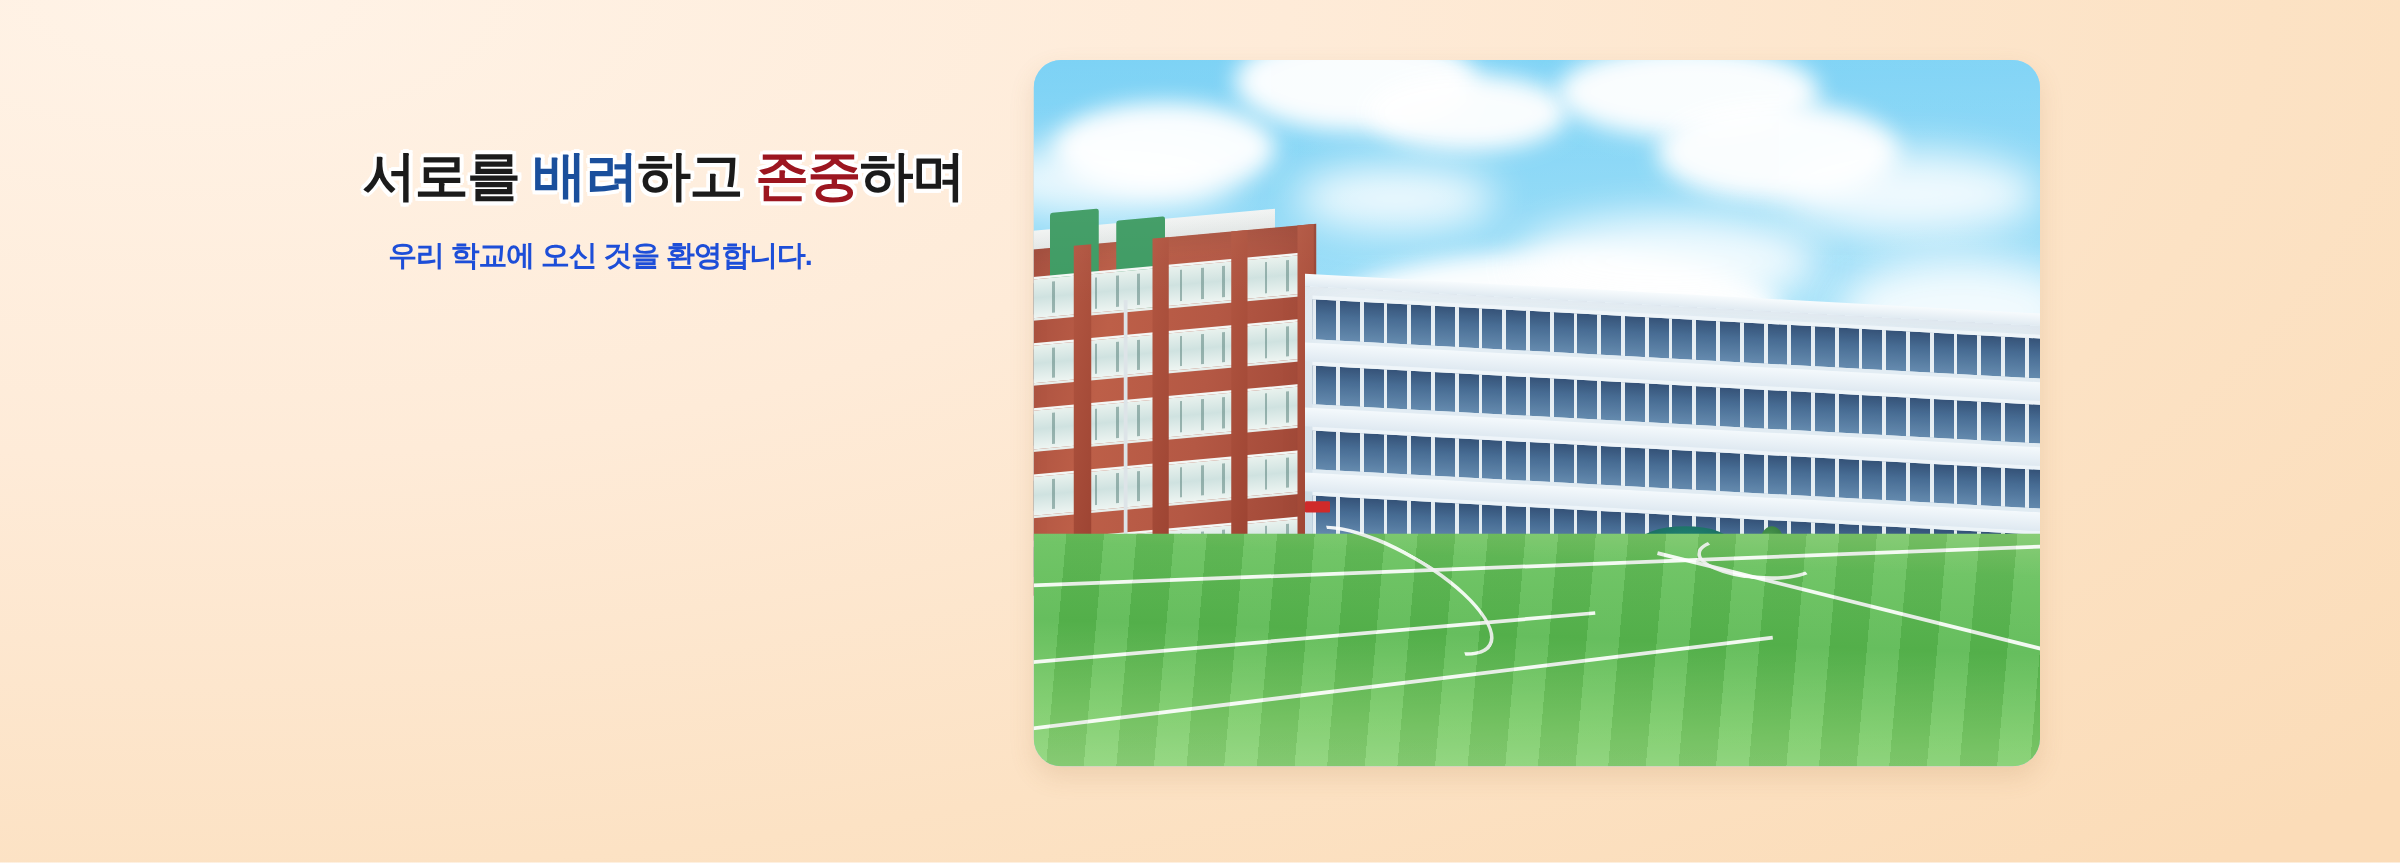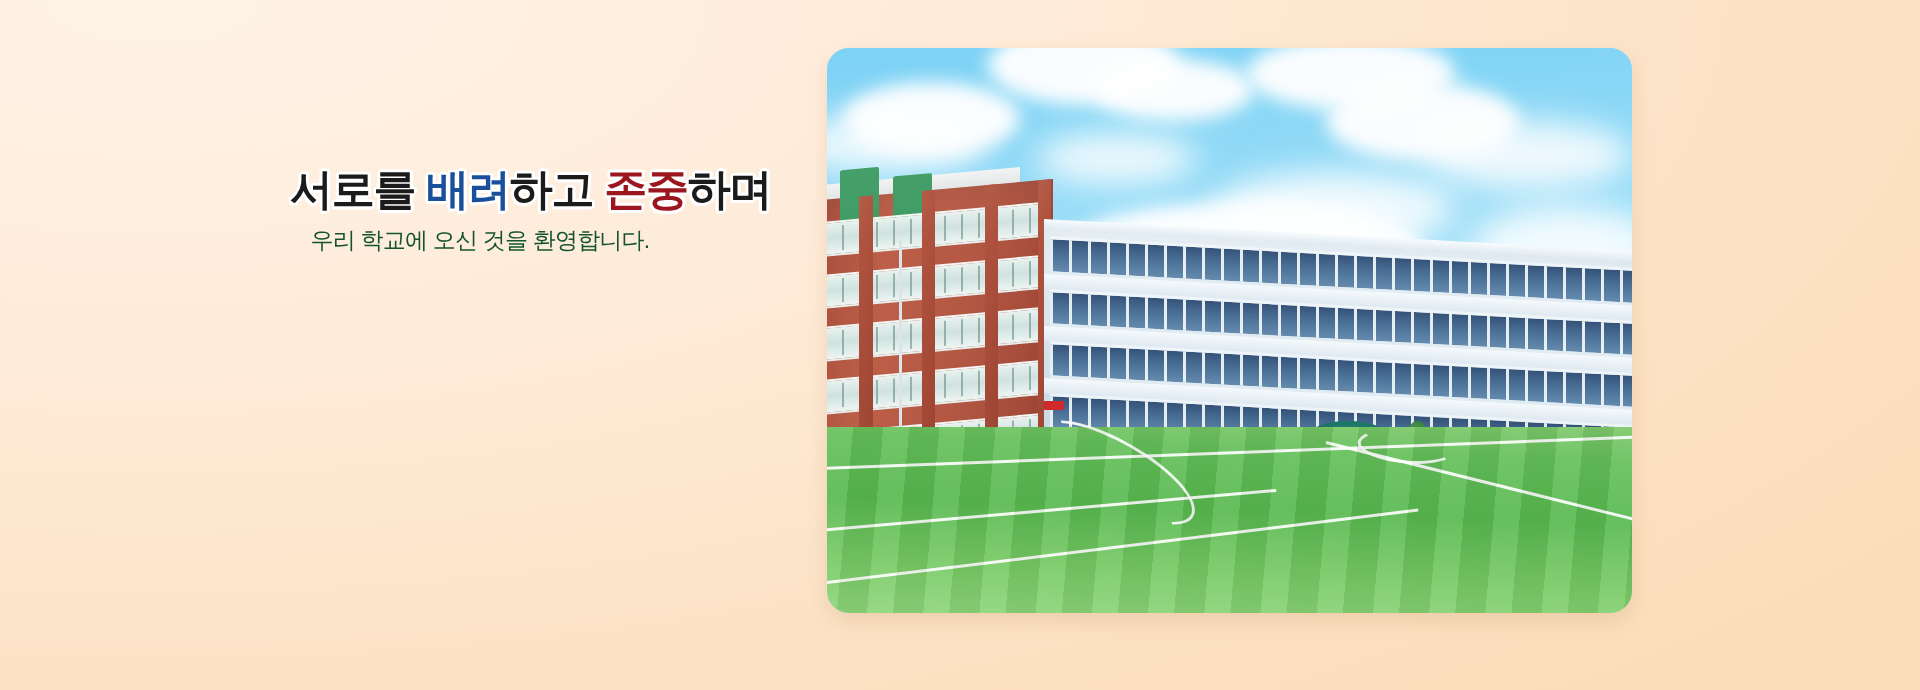--- a/index.html
+++ b/index.html
@@ -24,31 +24,30 @@
     line-height:1.18;
     letter-spacing:-1.2px;
     color:#1b1b1b;
     white-space:nowrap;
     text-shadow:
       -2px -2px 0 #fff,  2px -2px 0 #fff,
       -2px  2px 0 #fff,  2px  2px 0 #fff,
       -3px  0   0 #fff,  3px  0   0 #fff,
        0   -3px 0 #fff,  0    3px 0 #fff,
       -2px  3px 0 #fff,  3px -2px 0 #fff;
-    margin-top: 48px;
   }
   .headline .hl-blue{ color:#1a4f9c; }
   .headline .hl-red { color:#9c1620; }
 
   .subline{
-    margin-top:10px;
+    margin-top:22px;
     font-size:23px;
-    font-weight:400;
+    font-weight:700;
     letter-spacing:-0.8px;
-    color:#14532d;
+    color:#1d4ed8;
     white-space:nowrap;
   }
 
   
   .photo-card{
     position:absolute;
     left:827px; top:48px;
     width:805px; height:565px;
     border-radius:22px;
     overflow:hidden;

